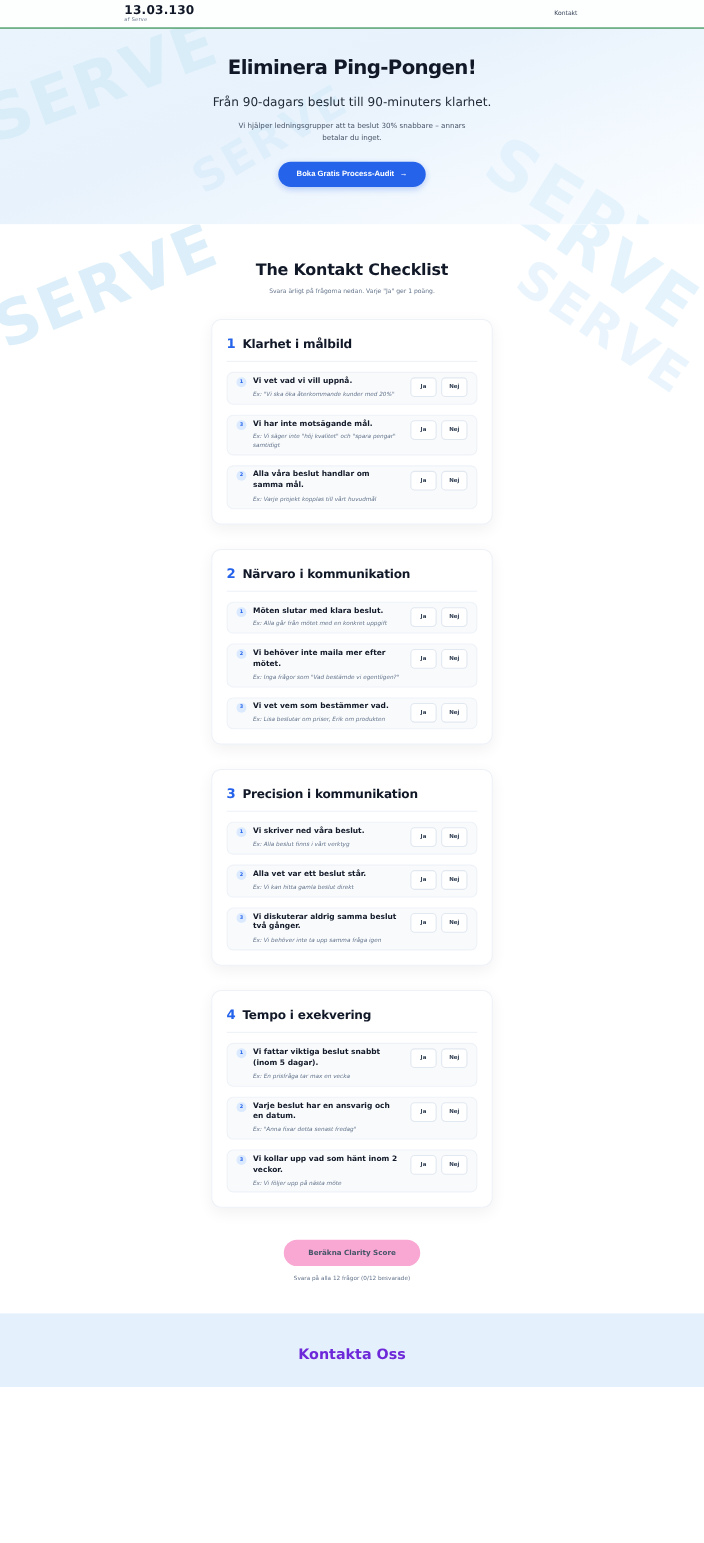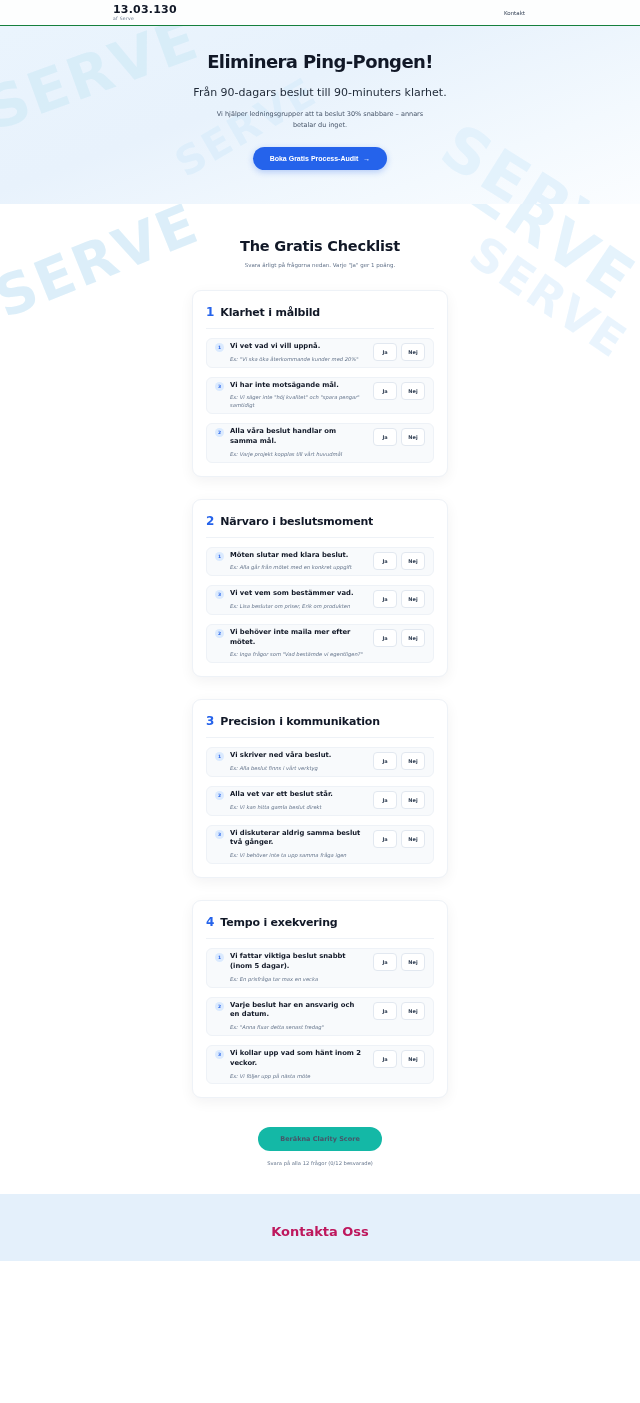--- a/index.html
+++ b/index.html
@@ -123,38 +123,38 @@
     min-width:24px;
     background:#fff; border:1px solid #e2e8f0; border-radius:4px;
     font-size:5px; font-weight:700; color:#334155;
     padding:5px 6px; cursor:pointer;
     font-family:inherit;
   }
 
   
   .score-wrap{ position:relative; z-index:3; text-align:center; margin-top:28px; }
   .score-btn{
-    background:#14b8a6; color:#475569;
+    background:#f9a8d4; color:#475569;
     border:0; border-radius:999px;
     font-size:6.5px; font-weight:700;
     padding:8px 22px; cursor:pointer;
     font-family:inherit;
   }
   .score-note{ font-size:5.2px; color:#64748b; margin-top:9px; }
 
   
   .contact{
     position:relative;
     background:#e4f0fb;
     padding:30px 0 0;
     text-align:center;
     overflow:hidden;
   }
   .contact-inner{ position:relative; z-index:3; padding-bottom:22px; }
-  .contact h2{ font-size:13px; font-weight:700; color:#be185d; }
+  .contact h2{ font-size:13px; font-weight:700; color:#6d28d9; }
 </style>
 </head>
 <body>
 
 <header class="site-header">
   <div class="logo-wrap">
     <div class="logo-title">13.03.130</div>
     <div class="logo-sub">af Serve</div>
   </div>
   <a class="nav-link" href="#">Kontakt</a>
@@ -178,21 +178,21 @@
 </section>
 
 <section class="checklist-section">
   <div class="wm-layer">
     <span class="wm" style="left:-10px; top:24px; font-size:56px; transform:rotate(-22deg);">SERVE</span>
     <span class="wm" style="left:420px; top:-18px; font-size:60px; transform:rotate(34deg); color:#e1f1fc;">SERVE</span>
     <span class="wm" style="left:460px; top:66px; font-size:46px; transform:rotate(34deg); color:#e6f3fd;">SERVE</span>
   </div>
 
   <div class="cl-inner">
-    <div class="cl-title">The Gratis Checklist</div>
+    <div class="cl-title">The Kontakt Checklist</div>
     <div class="cl-sub">Svara ärligt på frågorna nedan. Varje "Ja" ger 1 poäng.</div>
   </div>
 
   <div id="cards-host">
       <div class="card">
         <div class="card-head">
           <span class="card-num">1</span>
           <span class="card-name">Klarhet i målbild</span>
         </div>
         <div class="q-item">
@@ -225,49 +225,49 @@
           </div>
           <div class="q-actions">
             <button class="opt-btn">Ja</button>
             <button class="opt-btn">Nej</button>
           </div>
         </div>
       </div>
       <div class="card">
         <div class="card-head">
           <span class="card-num">2</span>
-          <span class="card-name">Närvaro i beslutsmoment</span>
+          <span class="card-name">Närvaro i kommunikation</span>
         </div>
         <div class="q-item">
           <span class="q-badge">1</span>
           <div class="q-body">
             <div class="q-text">Möten slutar med klara beslut.</div>
             <div class="q-ex">Ex: Alla går från mötet med en konkret uppgift</div>
           </div>
           <div class="q-actions">
             <button class="opt-btn">Ja</button>
             <button class="opt-btn">Nej</button>
           </div>
         </div>
         <div class="q-item">
+          <span class="q-badge">2</span>
+          <div class="q-body">
+            <div class="q-text">Vi behöver inte maila mer efter mötet.</div>
+            <div class="q-ex">Ex: Inga frågor som "Vad bestämde vi egentligen?"</div>
+          </div>
+          <div class="q-actions">
+            <button class="opt-btn">Ja</button>
+            <button class="opt-btn">Nej</button>
+          </div>
+        </div>
+        <div class="q-item">
           <span class="q-badge">3</span>
           <div class="q-body">
             <div class="q-text">Vi vet vem som bestämmer vad.</div>
             <div class="q-ex">Ex: Lisa beslutar om priser, Erik om produkten</div>
-          </div>
-          <div class="q-actions">
-            <button class="opt-btn">Ja</button>
-            <button class="opt-btn">Nej</button>
-          </div>
-        </div>
-        <div class="q-item">
-          <span class="q-badge">2</span>
-          <div class="q-body">
-            <div class="q-text">Vi behöver inte maila mer efter mötet.</div>
-            <div class="q-ex">Ex: Inga frågor som "Vad bestämde vi egentligen?"</div>
           </div>
           <div class="q-actions">
             <button class="opt-btn">Ja</button>
             <button class="opt-btn">Nej</button>
           </div>
         </div>
       </div>
       <div class="card">
         <div class="card-head">
           <span class="card-num">3</span>

